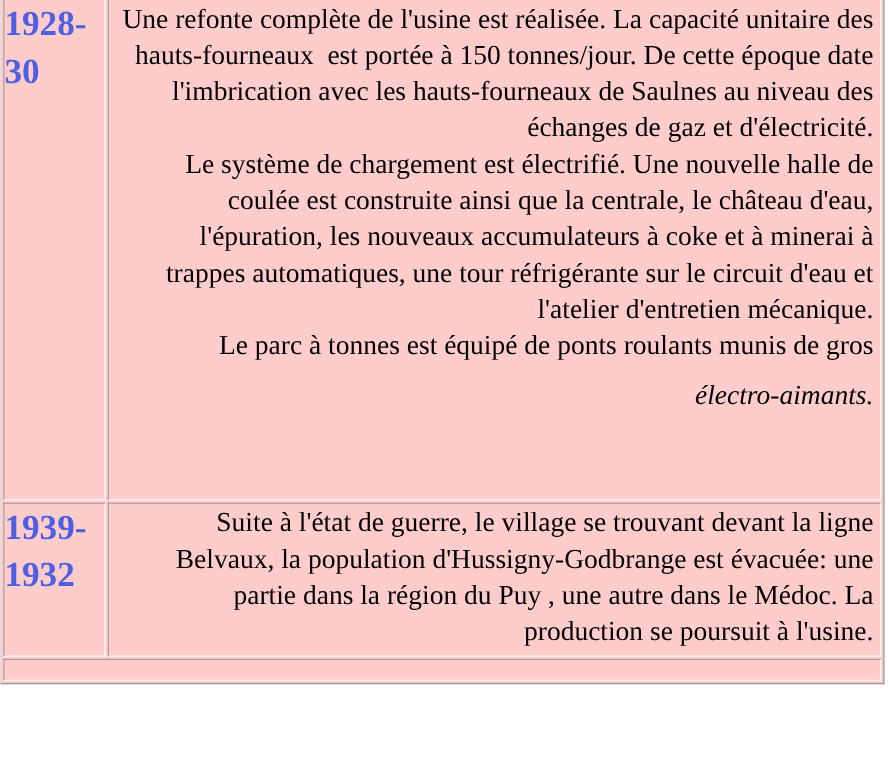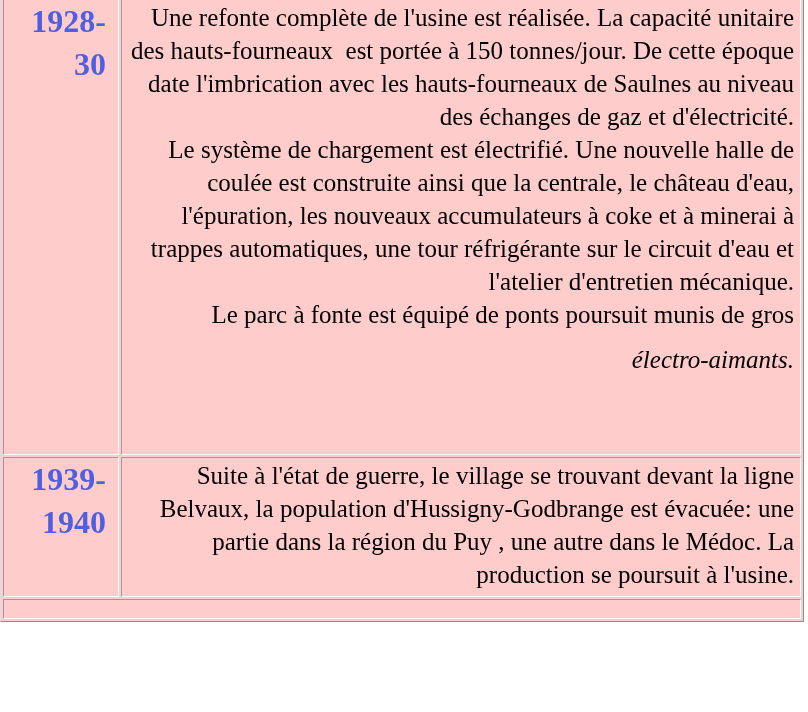--- a/index.html
+++ b/index.html
@@ -28,28 +28,28 @@
   }
   table.timeline td {
     background: #ffcccc;
     vertical-align: top;
     box-sizing: border-box;
     border-style: solid;
     border-width: 1px;
     border-color: #a5979b #ffffff #ffffff #a5979b; 
   }
   td.date-cell {
-    width: 116px;
-    padding: 0 12px;
+    width: 93px;
+    padding: 0 0;
     color: #4f5fe1;
     font-weight: bold;
     font-size: 32px;
     line-height: 43px;
     white-space: pre-line;
-    text-align: right;
+    text-align: left;
   }
   td.text-cell {
     padding: 1px 6px 4px 6px;
     color: #000000;
     font-size: 25px;
     line-height: 33px;
   }
   .para {
     margin: 0;
     white-space: pre-wrap;
@@ -69,27 +69,27 @@
 
 <div class="page">
   <table class="timeline">
     <tbody>
         <tr class="row-1">
           <td class="date-cell">1928-
 30</td>
           <td class="text-cell">
             <div class="para">Une refonte complète de l'usine est réalisée. La capacité unitaire des hauts-fourneaux  est portée à 150 tonnes/jour. De cette époque date l'imbrication avec les hauts-fourneaux de Saulnes au niveau des échanges de gaz et d'électricité.</div>
             <div class="para">Le système de chargement est électrifié. Une nouvelle halle de coulée est construite ainsi que la centrale, le château d'eau, l'épuration, les nouveaux accumulateurs à coke et à minerai à trappes automatiques, une tour réfrigérante sur le circuit d'eau et l'atelier d'entretien mécanique.</div>
-            <div class="para">Le parc à fonte est équipé de ponts poursuit munis de gros</div>
+            <div class="para">Le parc à tonnes est équipé de ponts roulants munis de gros</div>
             <div class="para spaced">électro-aimants.</div>
           </td>
         </tr>
         <tr class="row-2">
           <td class="date-cell">1939-
-1940</td>
+1932</td>
           <td class="text-cell">
             <div class="para">Suite à l'état de guerre, le village se trouvant devant la ligne Belvaux, la population d'Hussigny-Godbrange est évacuée: une partie dans la région du Puy , une autre dans le Médoc. La production se poursuit à l'usine.</div>
           </td>
         </tr>
         <tr class="row-cropped">
           <td colspan="2"></td>
         </tr>
       </tbody>
   </table>
 </div>

